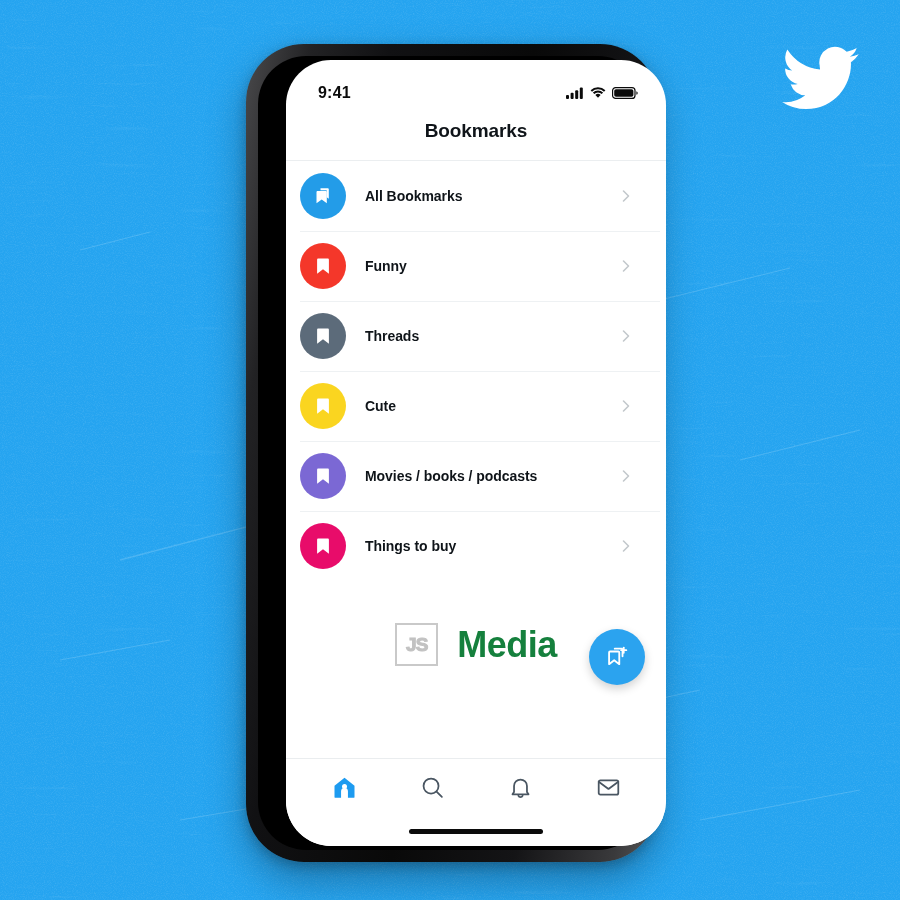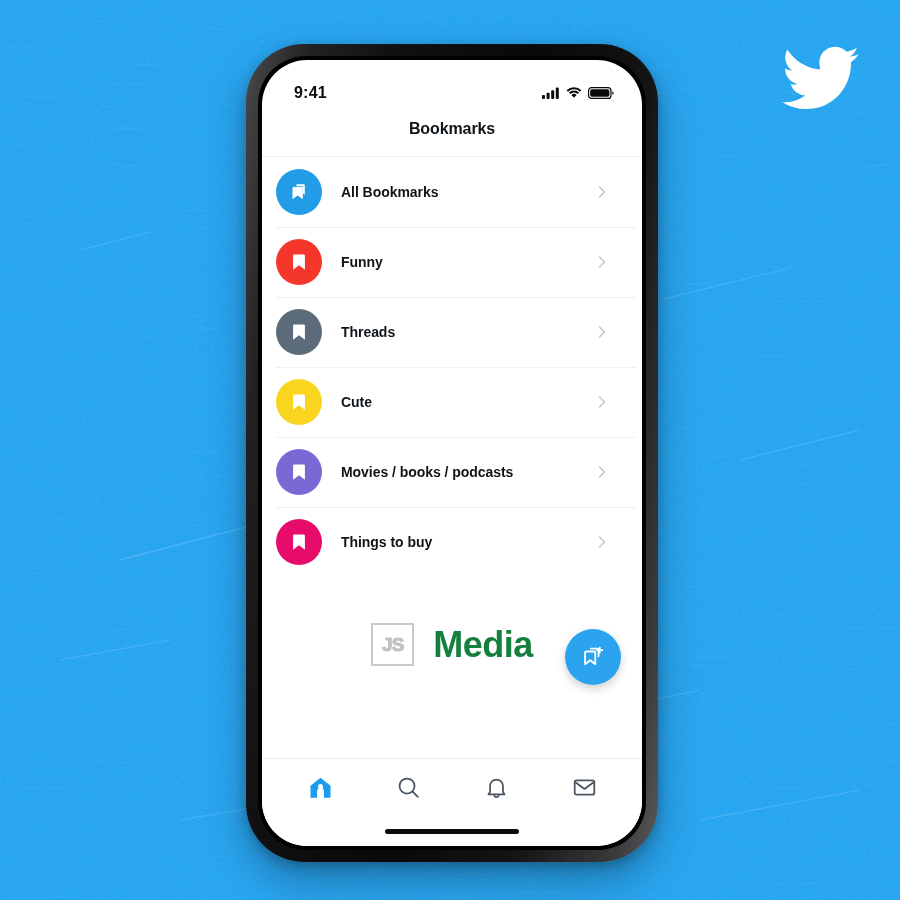--- a/index.html
+++ b/index.html
@@ -58,20 +58,21 @@
   }
   .screen {
     position: relative;
     width: 100%;
     height: 100%;
     border-radius: 45px;
     background: #ffffff;
     overflow: hidden;
     display: flex;
     flex-direction: column;
+    margin-left: 24px;
   }
 
   
   .statusbar {
     height: 52px;
     flex: 0 0 52px;
     display: flex;
     align-items: center;
     justify-content: space-between;
     padding: 14px 28px 0 32px;
@@ -89,21 +90,21 @@
   }
 
   
   .header {
     flex: 0 0 auto;
     padding: 8px 0 18px;
     text-align: center;
     border-bottom: 1px solid #ebeef0;
   }
   .header-title {
-    font-size: 16px;
+    font-size: 19px;
     font-weight: 700;
     color: #0f1419;
     letter-spacing: -.1px;
   }
 
   
   .list {
     flex: 1 1 auto;
     overflow: hidden;
     position: relative;

